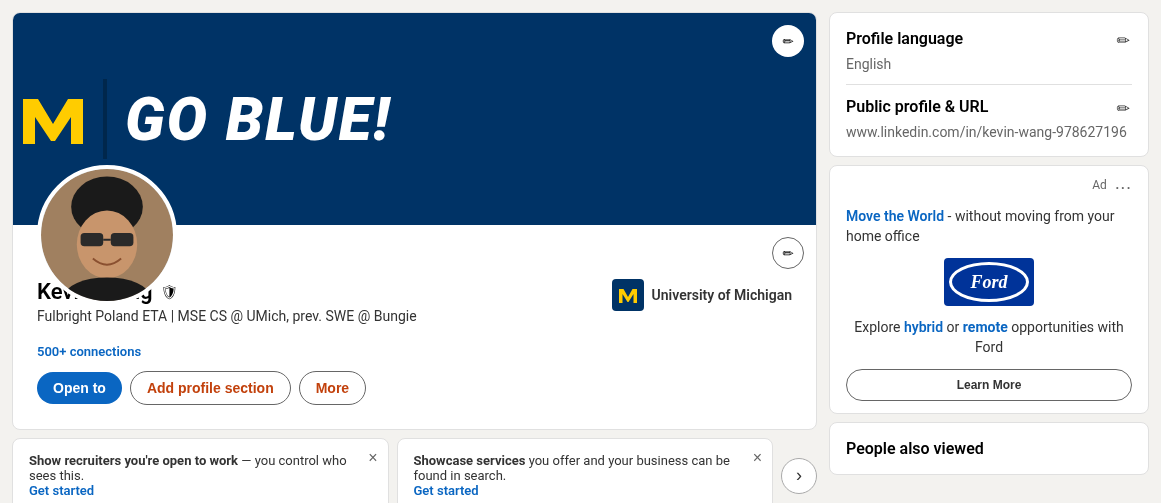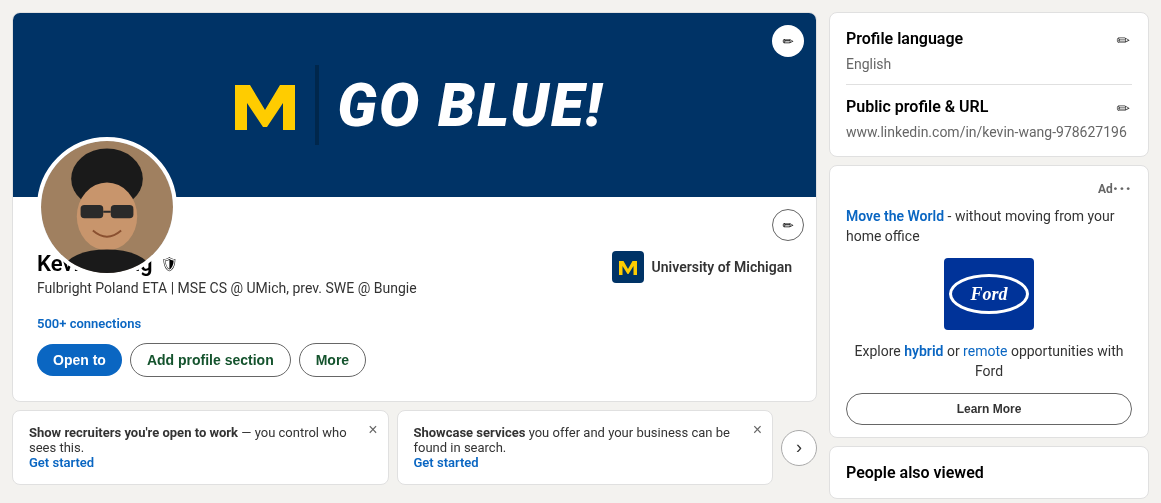--- a/index.html
+++ b/index.html
@@ -25,26 +25,26 @@
 
     .profile-card {
       background: #fff;
       border-radius: 8px;
       overflow: hidden;
       border: 1px solid #e0e0e0;
     }
 
     .banner {
       width: 100%;
-      height: 184px;
+      height: 212px;
       background: #003366;
       position: relative;
       display: flex;
       align-items: center;
-      justify-content: center;
+      justify-content: flex-start;
       overflow: hidden;
     }
 
     .banner-content {
       display: flex;
       align-items: center;
       gap: 0;
     }
 
     .m-logo {
@@ -203,21 +203,21 @@
       border: none;
       padding: 8px 16px;
       border-radius: 20px;
       font-size: 14px;
       font-weight: 600;
       cursor: pointer;
     }
 
     .btn-outline {
       background: transparent;
-      color: #14532d;
+      color: #c2410c;
       border: 1.5px solid #666;
       padding: 8px 16px;
       border-radius: 20px;
       font-size: 14px;
       font-weight: 600;
       cursor: pointer;
     }
 
     
     .notif-row {
@@ -323,25 +323,24 @@
     .ad-card {
       background: #fff;
       border: 1px solid #e0e0e0;
       border-radius: 8px;
       padding: 12px 16px;
     }
 
     .ad-header {
       display: flex;
       justify-content: flex-end;
-      align-items: center;
+      gap: 8px;
       margin-bottom: 8px;
       font-size: 12px;
       color: #666;
-      font-weight: bold;
     }
 
     .ad-slogan {
       font-size: 14px;
       color: #333;
       margin-bottom: 12px;
       line-height: 1.4;
     }
 
     .ad-slogan em {
@@ -351,21 +350,21 @@
     }
 
     .ford-logo-container {
       display: flex;
       justify-content: center;
       margin-bottom: 12px;
     }
 
     .ford-logo {
       width: 90px;
-      height: 72px;
+      height: 48px;
       background: #003399;
       border-radius: 4px;
       display: flex;
       align-items: center;
       justify-content: center;
       color: #fff;
       font-size: 20px;
       font-weight: bold;
       font-style: italic;
       font-family: serif;
@@ -551,21 +550,21 @@
       <span> - without moving from your home office</span>
     </div>
     <div class="ford-logo-container">
       <div class="ford-logo">
         <div class="ford-logo-oval">
           <span>Ford</span>
         </div>
       </div>
     </div>
     <div class="ad-description">
-      <span>Explore </span><em style="font-style:normal; color:#0a66c2; font-weight:600;">hybrid</em><span> or </span><em style="font-style:normal; color:#0a66c2; font-weight:400;">remote</em><span> opportunities with Ford</span>
+      <span>Explore </span><em style="font-style:normal; color:#0a66c2; font-weight:600;">hybrid</em><span> or </span><em style="font-style:normal; color:#0a66c2; font-weight:700;">remote</em><span> opportunities with Ford</span>
     </div>
     <button class="learn-more-btn">Learn More</button>
   </div>
 
   <div class="sidebar-card people-card">
     <div class="pav-title">People also viewed</div>
   </div>
 </div>
 
 </body></html>

